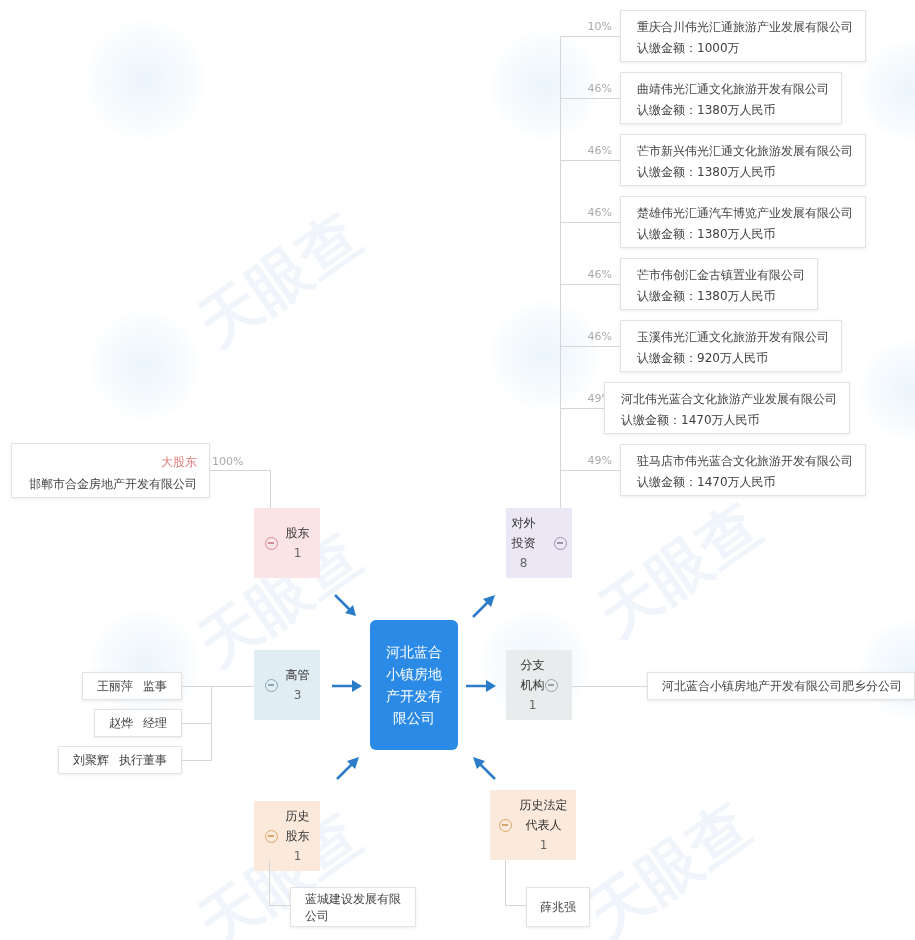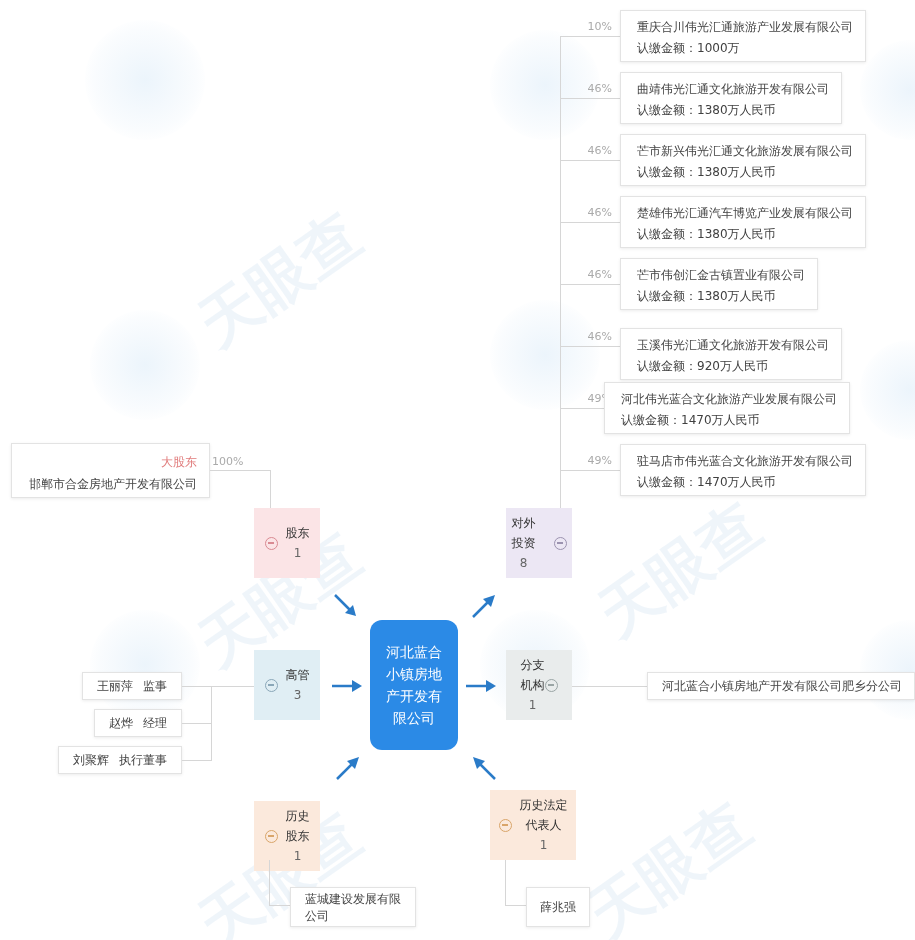--- a/index.html
+++ b/index.html
@@ -29,21 +29,21 @@
   .cat .cnt { color:#666; }
   .minus {
     width:11px; height:11px; border-radius:50%; border:1.5px solid;
     display:inline-flex; align-items:center; justify-content:center; margin:0 8px 0 0; flex-shrink:0;
   }
   .minus::after { content:""; width:6px; height:1.5px; background:currentColor; }
   .center {
     position:absolute; left:370px; top:620px; width:88px; height:130px;
     background:#2b8ae6; color:#fff; font-size:14px; line-height:22px;
     display:flex; align-items:center; justify-content:center; text-align:center;
-    border-radius:12px; padding:0 10px; box-sizing:border-box;
+    border-radius:6px; padding:0 10px; box-sizing:border-box;
   }
   .arrow { position:absolute; }
 </style>
 </head>
 <body>
 
 <div class="wm" style="left:85px;top:20px;width:120px;height:120px;"></div>
 <div class="wm" style="left:90px;top:310px;width:110px;height:110px;"></div>
 <div class="wm" style="left:90px;top:610px;width:110px;height:110px;"></div>
 <div class="wm" style="left:490px;top:300px;width:110px;height:110px;"></div>
@@ -93,21 +93,21 @@
     <div class="amt">认缴金额：1380万人民币</div>
   </div>
 
   <span class="pct" style="left:572px;top:268px;">46%</span>
   <div class="card inv-card" style="left:620px;top:258px;width:198px;">
     <div class="name">芒市伟创汇金古镇置业有限公司</div>
     <div class="amt">认缴金额：1380万人民币</div>
   </div>
 
   <span class="pct" style="left:572px;top:330px;">46%</span>
-  <div class="card inv-card" style="left:620px;top:328px;width:222px;">
+  <div class="card inv-card" style="left:620px;top:320px;width:222px;">
     <div class="name">玉溪伟光汇通文化旅游开发有限公司</div>
     <div class="amt">认缴金额：920万人民币</div>
   </div>
 
   <span class="pct" style="left:572px;top:392px;">49%</span>
   <div class="card inv-card" style="left:604px;top:382px;width:246px;">
     <div class="name">河北伟光蓝合文化旅游产业发展有限公司</div>
     <div class="amt">认缴金额：1470万人民币</div>
   </div>
 

